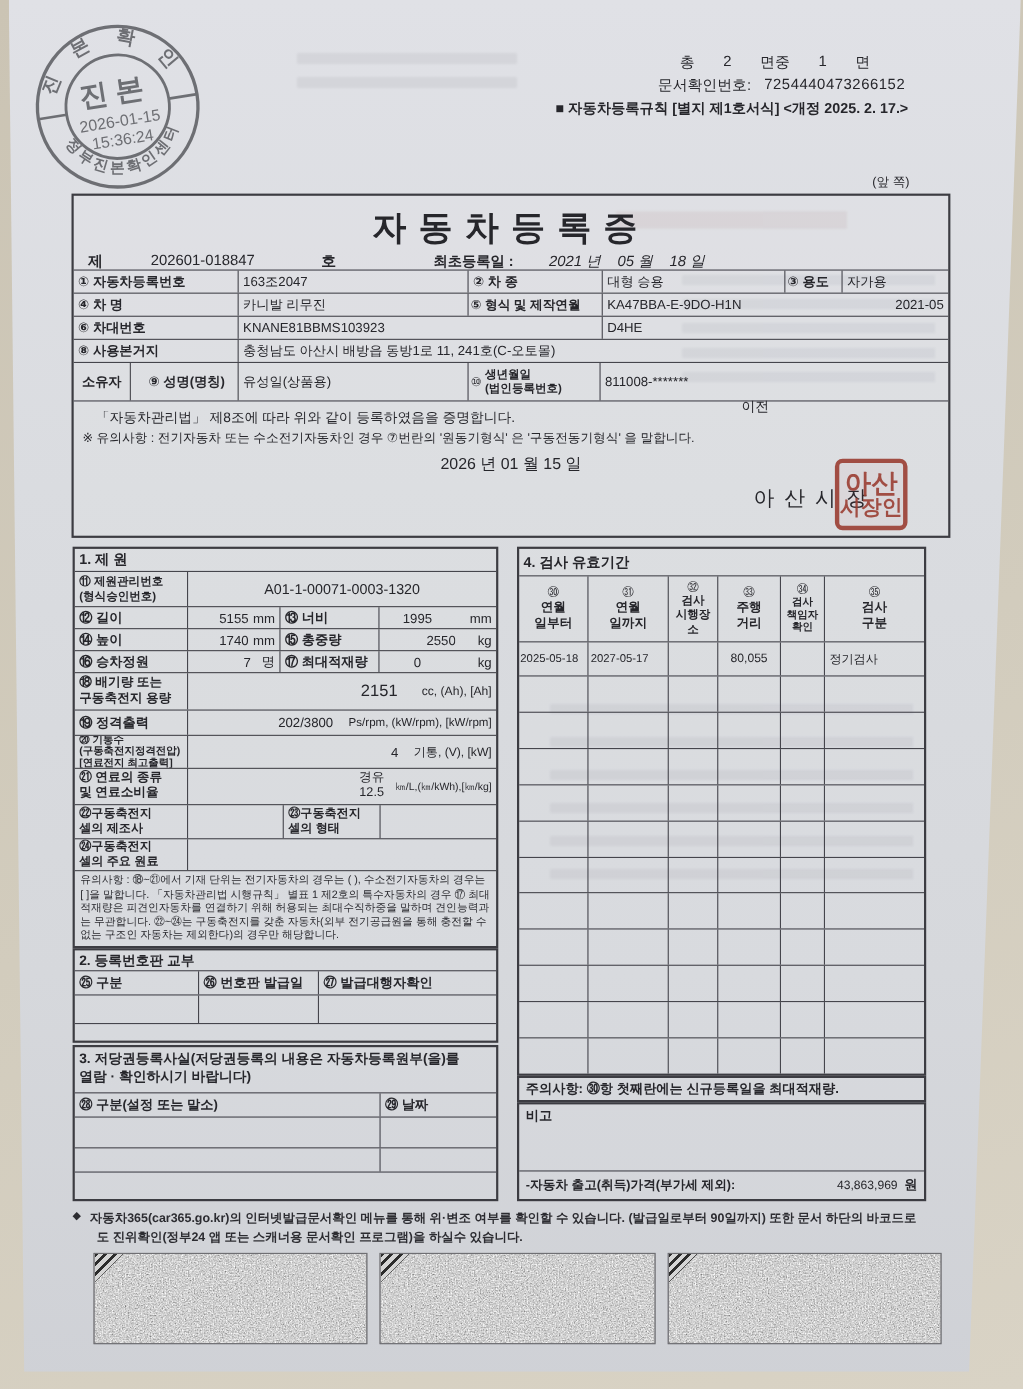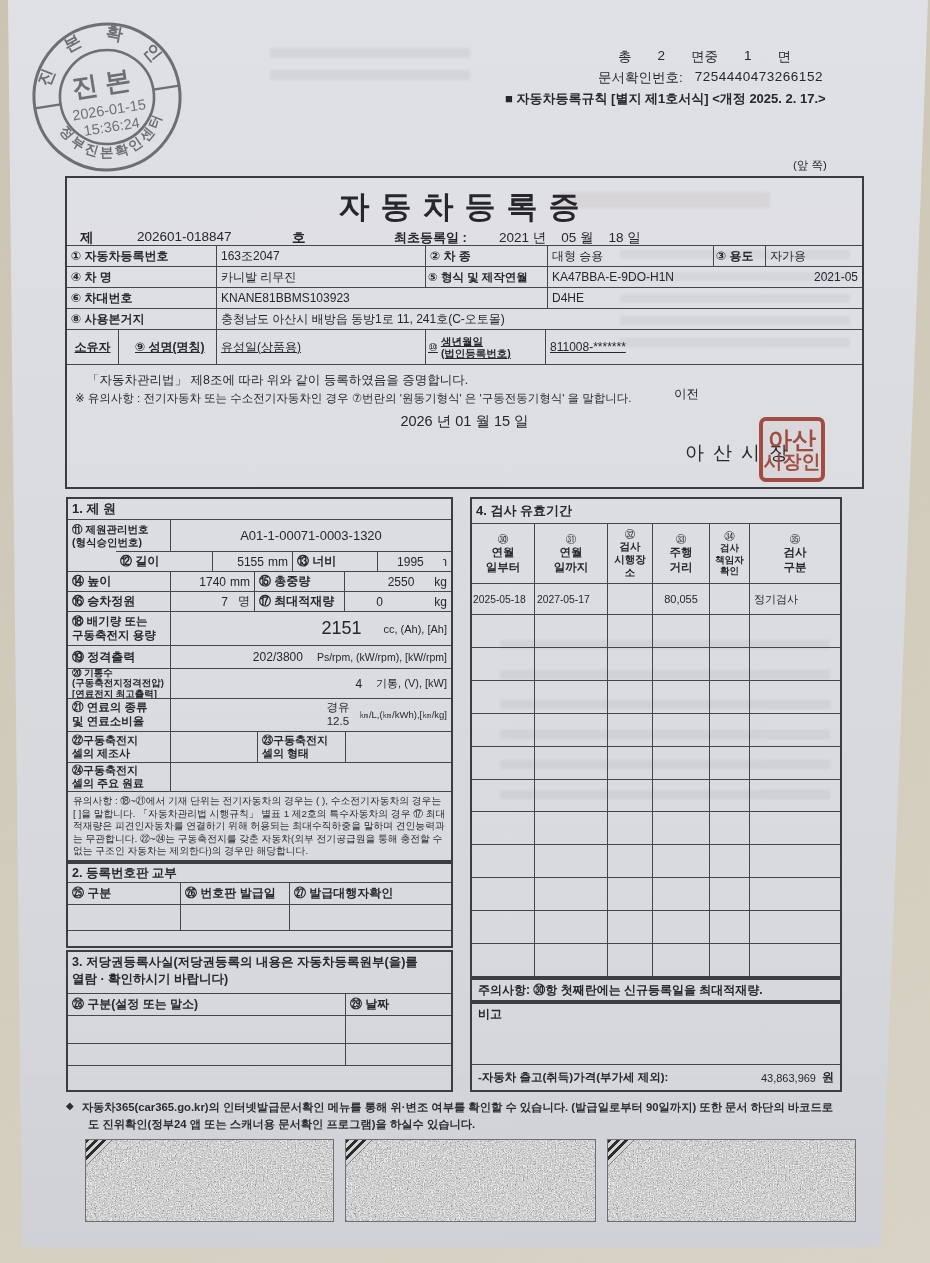--- a/index.html
+++ b/index.html
@@ -16,21 +16,21 @@
     background:linear-gradient(180deg,#e0e1e6 0%,#dadce0 35%,#d6d8dc 70%,#cfd1d6 100%);
   }
   .box{border:2px solid #3c3c42;box-sizing:border-box;background:rgba(255,255,255,0.06);}
   .r{display:flex;box-sizing:border-box;}
   .bt{border-top:1.4px solid #45454c;}
   .c{box-sizing:border-box;padding:0 4px;display:flex;align-items:center;font-size:12px;
      border-left:1.4px solid #45454c;overflow:hidden;white-space:nowrap;color:#26262b;}
   .c.first{border-left:none;}
   .lab{font-weight:bold;}
   .pre{white-space:pre-line;}
-  .prews{white-space:pre;}
+  .prews{white-space:pre;font-style:italic;}
   .cen{justify-content:center;text-align:center;}
   .rgt{justify-content:flex-end;}
   .title-sec{font-weight:bold;font-size:13px;padding:1px 4px;display:flex;align-items:center;}
   .ghost{position:absolute;opacity:0.08;filter:blur(1.2px);pointer-events:none;}
   .bc{position:absolute;border:1.5px solid #6f6f73;background:#9c9c9e;overflow:hidden;}
   .bc-corner{position:absolute;left:0;top:0;width:26px;height:26px;
      background:repeating-linear-gradient(135deg,#2c2c2c 0 2.5px,#d5d5d5 2.5px 6px);
      clip-path:polygon(0 0,100% 0,0 100%);}
   .sealbox{border:4.5px solid #9c4136;border-radius:7px;color:#9c4136;
      display:flex;flex-direction:column;align-items:center;justify-content:center;
@@ -116,52 +116,52 @@
       <div class="r bt" style="height:21px;">
         <div class="c first lab" style="width:149px;">⑥ 차대번호</div>
         <div class="c" style="width:209px;">KNANE81BBMS103923</div>
         <div class="c lab" style="width:122px;margin-top:22px;">⑦ 원동기형식</div>
         <div class="c" style="flex:1;">D4HE</div>
       </div>
       <div class="r bt" style="height:21px;">
         <div class="c first lab" style="width:149px;">⑧ 사용본거지</div>
         <div class="c" style="flex:1;">충청남도 아산시 배방읍 동방1로 11, 241호(C-오토몰)</div>
       </div>
-      <div class="r bt" style="height:36px;border-bottom:1.4px solid #45454c;text-decoration:underline;">
+      <div class="r bt" style="height:36px;border-bottom:1.4px solid #45454c;">
         <div class="c first lab cen" style="width:51px;padding:0 2px;">소유자</div>
         <div class="c lab" style="width:98px;padding:0 16px;">⑨ 성명(명칭)</div>
         <div class="c" style="width:209px;">유성일(상품용)</div>
         <div class="c" style="width:120px;padding:0 2px;gap:3px;white-space:normal;">
           <span style="font-size:11px;">⑩</span>
           <span class="pre lab" style="font-size:10.5px;line-height:1.15;">생년월일
 (법인등록번호)</span>
         </div>
         <div class="c" style="flex:1;">811008-*******</div>
       </div>
     </div>
 
     <div class="abs" style="left:20px;top:194px;font-size:12.5px;">「자동차관리법」 제8조에 따라 위와 같이 등록하였음을 증명합니다.</div>
-    <div class="abs" style="left:607px;top:208px;font-size:12.5px;">이전</div>
+    <div class="abs" style="left:607px;top:184px;font-size:12.5px;">이전</div>
     <div class="abs" style="left:8px;top:213px;font-size:11.5px;">※ 유의사항 : 전기자동차 또는 수소전기자동차인 경우 ⑦번란의 '원동기형식' 은 '구동전동기형식' 을 말합니다.</div>
     <div class="abs cen" style="left:0;top:234px;width:100%;display:flex;font-size:14.5px;">2026 년 01 월 15 일</div>
     <div class="abs" style="left:618px;top:262px;font-size:19px;letter-spacing:9px;">아산시장</div>
     <div class="abs sealbox" style="left:692px;top:239px;width:66px;height:65px;">
       <span style="font-size:24px;">아산</span>
       <span style="font-size:19px;">시장인</span>
     </div>
   </div>
 
   <div class="abs box" style="left:66px;top:497px;width:387px;height:365px;">
     <div class="title-sec" style="height:18px;">1. 제 원</div>
     <div class="r bt" style="height:32px;">
       <div class="c first lab pre" style="width:102px;font-size:10.5px;line-height:1.2;white-space:pre-line;">⑪ 제원관리번호
 (형식승인번호)</div>
       <div class="c cen" style="flex:1;font-size:13px;">A01-1-00071-0003-1320</div>
     </div>
-    <div class="r bt" style="height:20px;margin-left:48px;">
+    <div class="r bt" style="height:20px;">
       <div class="c first lab" style="width:102px;">⑫ 길이</div>
       <div class="c rgt" style="width:84px;gap:4px;padding-left:12px;">
           <span>5155</span>
           <span>mm</span>
         </div>
       <div class="c lab" style="width:90px;">⑬ 너비</div>
       <div class="c cen" style="width:70px;">1995</div>
       <div class="c rgt" style="flex:1;border-left:none;">mm</div>
     </div>
     <div class="r bt" style="height:20px;">
@@ -181,21 +181,21 @@
           <span>명</span>
         </div>
       <div class="c lab" style="width:90px;">⑰ 최대적재량</div>
       <div class="c cen" style="width:70px;">0</div>
       <div class="c rgt" style="flex:1;border-left:none;">kg</div>
     </div>
     <div class="r bt" style="height:34px;">
       <div class="c first lab pre" style="width:102px;font-size:11.5px;line-height:1.2;white-space:pre-line;">⑱ 배기량 또는
 구동축전지 용량</div>
       <div class="c rgt" style="flex:1;gap:22px;">
-        <span style="font-size:18px;">2151</span>
+        <span style="font-size:15px;">2151</span>
         <span style="font-size:11px;">cc, (Ah), [Ah]</span>
       </div>
     </div>
     <div class="r bt" style="height:23px;">
       <div class="c first lab" style="width:102px;">⑲ 정격출력</div>
       <div class="c rgt" style="flex:1;gap:14px;">
         <span>202/3800</span>
         <span style="font-size:10.5px;">Ps/rpm, (kW/rpm), [kW/rpm]</span>
       </div>
     </div>

